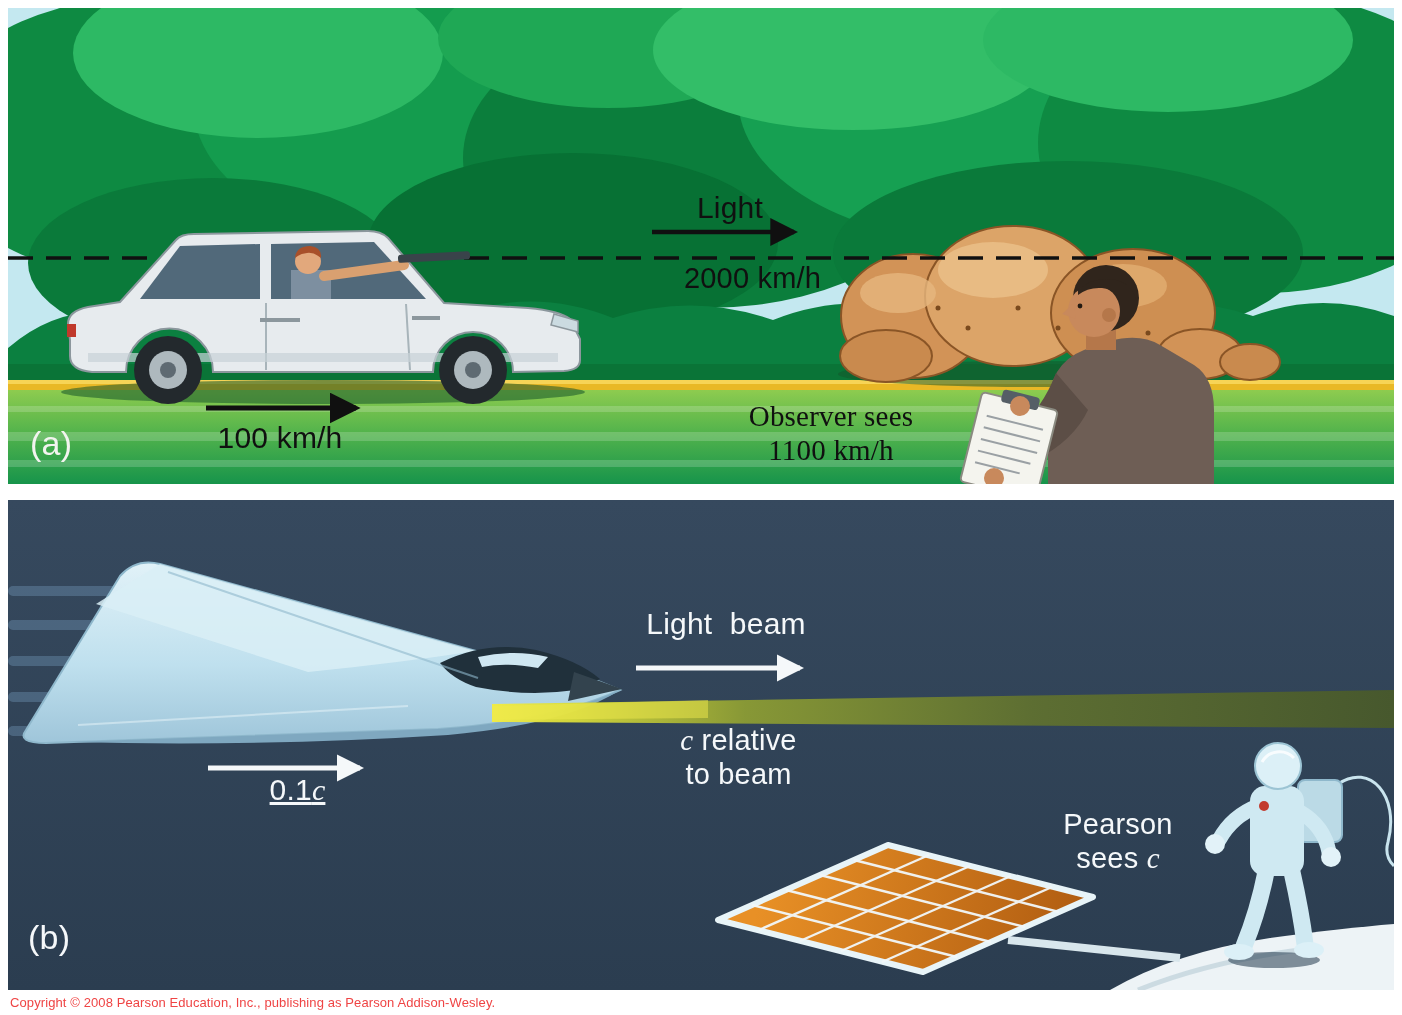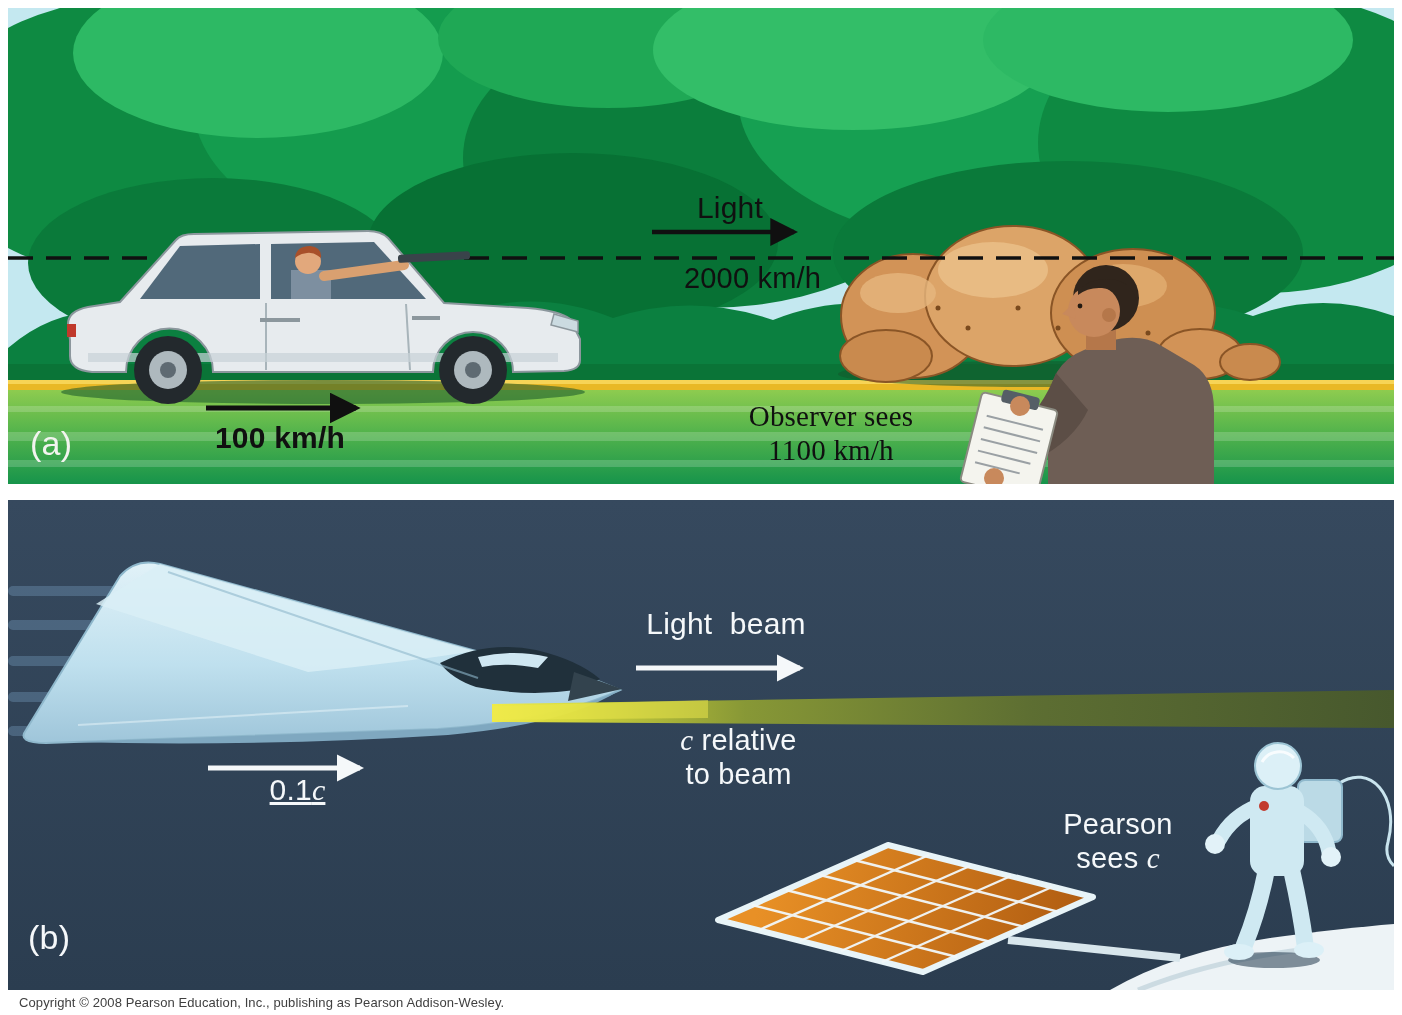--- a/index.html
+++ b/index.html
@@ -7,30 +7,30 @@
         font-family:"Liberation Sans","DejaVu Sans",sans-serif;}
   .panel{position:absolute;overflow:hidden;}
   .panel-a{left:8px;top:8px;width:1386px;height:476px;}
   .panel-b{left:8px;top:500px;width:1386px;height:490px;}
   svg.art{position:absolute;left:0;top:0;width:100%;height:100%;display:block;}
   .ann{position:absolute;text-align:center;color:#101010;font-size:29px;line-height:1.17;letter-spacing:.2px;}
   .panel-b .ann{color:#F5F8FA;}
   .tag{font-size:34px;color:#F2F4EF;text-align:left;line-height:1;}
   .bullet-label{left:642px;top:182px;width:160px;font-size:30px;}
   .bullet-speed{left:622px;top:254px;width:245px;}
-  .car-speed{left:183px;top:412px;width:178px;font-size:30px;font-weight:bold;}
+  .car-speed{left:183px;top:412px;width:178px;font-size:30px;}
   .observer-a{left:704px;top:392px;width:238px;font-family:Liberation Serif, serif;}
   .a-tag{left:22px;top:418px;}
   .beam-label{left:618px;top:106px;width:200px;font-size:30px;word-spacing:9px;}
   .beam-speed{left:628px;top:224px;width:205px;}
   .ship-speed{left:222px;top:272px;width:135px;font-size:30px;text-decoration:underline;}
   .observer-b{left:1026px;top:308px;width:168px;}
   .b-tag{left:20px;top:420px;}
   .mathvar{font-style:italic;font-family:"Liberation Serif","DejaVu Serif",serif;}
-  .copyright{position:absolute;left:10px;top:995px;font-size:13px;color:#404040;letter-spacing:.1px;margin-left:9px;}
+  .copyright{position:absolute;left:10px;top:995px;font-size:13px;color:#ef4444;letter-spacing:.1px;}
 </style>
 </head>
 <body>
 
 <div class="page">
 
   <figure class="panel panel-a" style="margin:0">
     <svg class="art" viewBox="0 0 1386 476" preserveAspectRatio="none">
       <defs>
         <linearGradient id="grassG" x1="0" y1="381" x2="0" y2="476" gradientUnits="userSpaceOnUse">

